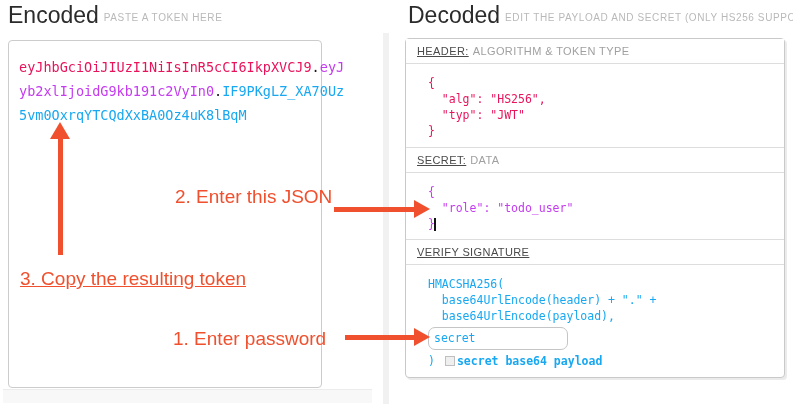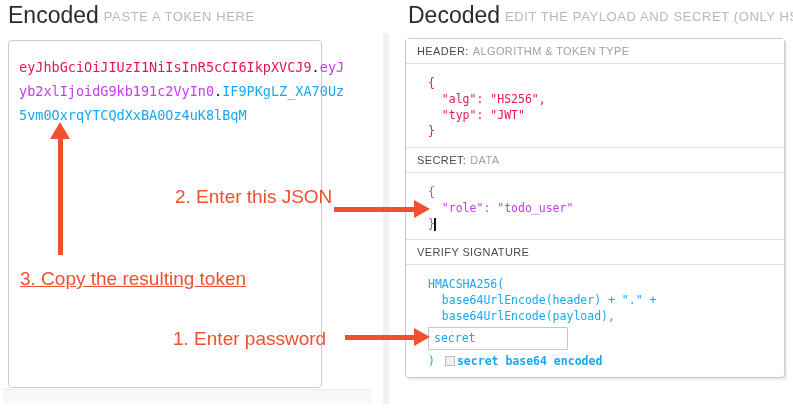--- a/index.html
+++ b/index.html
@@ -14,21 +14,21 @@
   
   .col-header {
     position: absolute;
     top: 2px;
     font-size: 23px;
     font-weight: 400;
     color: #2b2b2b;
     white-space: nowrap;
   }
   .col-header .subtitle {
-    font-size: 13px;
+    font-size: 10px;
     font-weight: 400;
     color: #b9b9b9;
     letter-spacing: 0.6px;
     margin-left: 5px;
     vertical-align: 2px;
   }
   #encoded-header { left: 8px; }
   #decoded-header { left: 408px; }
 
   
@@ -84,21 +84,21 @@
   .section-label {
     height: 25px;
     line-height: 25px;
     padding-left: 11px;
     border-bottom: 1px solid #dddddd;
     font-size: 11px;
     letter-spacing: 0.4px;
     white-space: nowrap;
     background: #fff;
   }
-  .section-label .strong { color: #4a4a4a; }
+  .section-label .strong { color: #4a4a4a; text-decoration: underline; }
   .section-label .rest   { color: #a0a0a0; margin-left: 4px; }
 
   .code {
     font-family: "DejaVu Sans Mono", "Liberation Mono", monospace;
     font-size: 11.5px;
     line-height: 16px;
     white-space: pre;
     padding: 11px 0 0 22px;
   }
   .code-block-header  { height: 85px; border-bottom: 1px solid #dddddd; color: #e8145b; }
@@ -118,21 +118,21 @@
     font-size: 11.5px;
     line-height: 16px;
     white-space: pre;
     color: #18a8f1;
   }
   .secret-input {
     display: block;
     margin: 3px 0 0 0;
     width: 140px; height: 23px;
     border: 1px solid #c5c5c5;
-    border-radius: 1px;
+    border-radius: 7px;
     padding-left: 5px;
     font-family: "DejaVu Sans Mono", "Liberation Mono", monospace;
     font-size: 11.5px;
     color: #18a8f1;
     outline: none;
     background: #fff;
   }
   .sig-last {
     margin-top: 4px;
     font-family: "DejaVu Sans Mono", "Liberation Mono", monospace;
@@ -240,21 +240,21 @@
   </div>
   <div class="code-block-sig">
     <div class="sig-block">
       <pre class="sig-pre">HMACSHA256(
   base64UrlEncode(header) + "." +
   base64UrlEncode(payload),</pre>
       <input class="secret-input" type="text" value="secret" style="">
       <div class="sig-last">
         <span>)</span>
         <span class="b64-checkbox"></span>
-        <span class="b64-label">secret base64 encoded</span>
+        <span class="b64-label">secret base64 payload</span>
       </div>
     </div>
   </div>
 </div>
 
 <div class="annotation" id="annotation-step2">2. Enter this JSON</div>
 <div class="annotation" id="annotation-step3">3. Copy the resulting token</div>
 <div class="annotation" id="annotation-step1">1. Enter password</div>
 
 <div class="arrow-h" id="arrow-step2">

